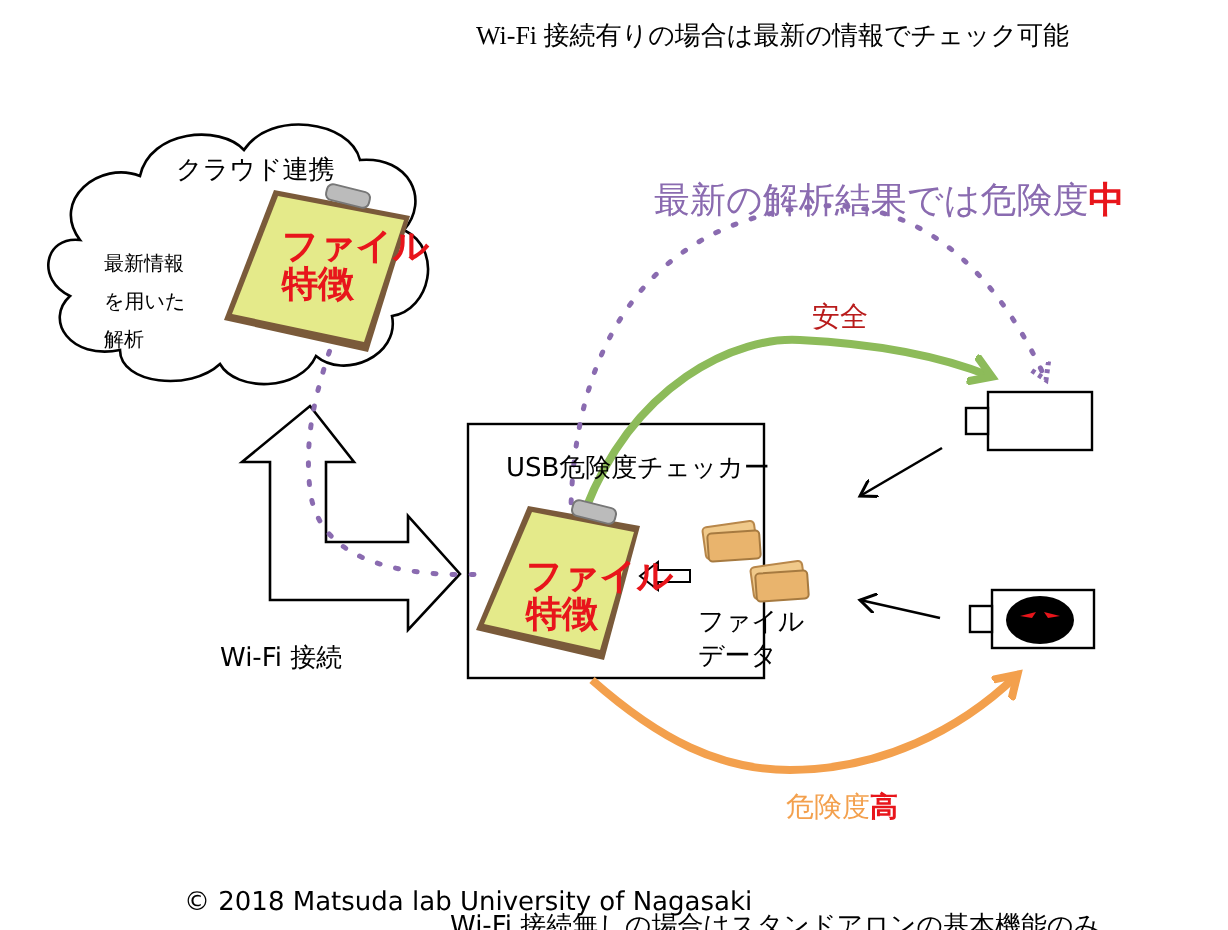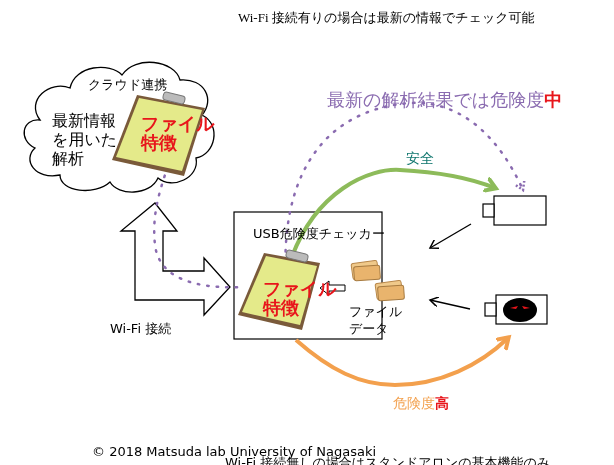--- a/index.html
+++ b/index.html
@@ -3,21 +3,21 @@
 <meta charset="utf-8">
 <style>
   html, body { margin:0; padding:0; background:#fff; }
   body { width:614px; height:465px; position:relative; overflow:hidden;
          font-family:"DejaVu Sans","Liberation Sans",sans-serif; color:#000; }
   .txt { position:absolute; white-space:nowrap; }
   svg.main { position:absolute; left:0; top:0; }
   .t14 { font-size:13px; }
   .red { color:#e8151b; }
   .purple { color:#8a6bb0; }
-  .green { color:#0f766e; }
+  .green { color:#b91c1c; }
   .orange { color:#f3a04d; }
   .clip-text { position:absolute; font-size:18px; line-height:19px; font-weight:bold; color:#e8151b; white-space:nowrap; }
 </style>
 </head>
 <body>
 
 <svg class="main" width="614" height="465" viewBox="0 0 614 465">
   <defs>
     <marker id="arrK" markerWidth="10" markerHeight="10" refX="8" refY="5" orient="auto" markerUnits="userSpaceOnUse">
       <path d="M0,0 L8,5 L0,10" fill="none" stroke="#000" stroke-width="1.5"></path>
@@ -81,21 +81,21 @@
     <rect x="354" y="266" width="26" height="14" rx="2" fill="#e9b46d" stroke="#a67a40" transform="rotate(-4 367 273)"></rect>
     <rect x="376" y="282" width="26" height="16" rx="2" fill="#f0c98a" stroke="#b8874a" transform="rotate(-8 389 290)"></rect>
     <rect x="378" y="286" width="26" height="14" rx="2" fill="#e9b46d" stroke="#a67a40" transform="rotate(-4 391 293)"></rect>
   </g>
 </svg>
 
 <div class="txt t14" style="left:238px; top:9px;font-family:Liberation Serif, serif;">Wi-Fi 接続有りの場合は最新の情報でチェック可能</div>
 
 <div class="txt t14" style="left:88px; top:56px;margin-top:20px;">クラウド連携</div>
 
-<div class="txt" style="left:52px; top:111px; font-size:16px; line-height:19px;">
+<div class="txt" style="left:52px; top:123px; font-size:10px; line-height:19px;">
   <div>最新情報</div>
   <div>を用いた</div>
   <div>解析</div>
 </div>
 
 <div class="clip-text" style="left:141px; top:114px; transform:rotate(0deg);">
   <div>ファイル</div>
   <div>特徴</div>
 </div>
 

